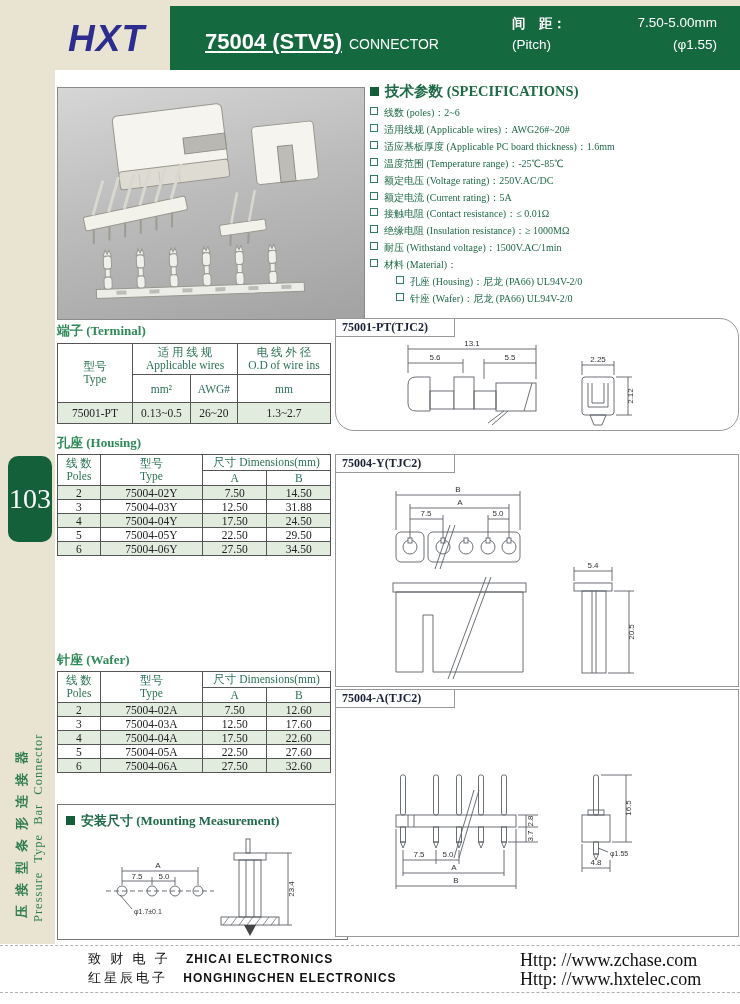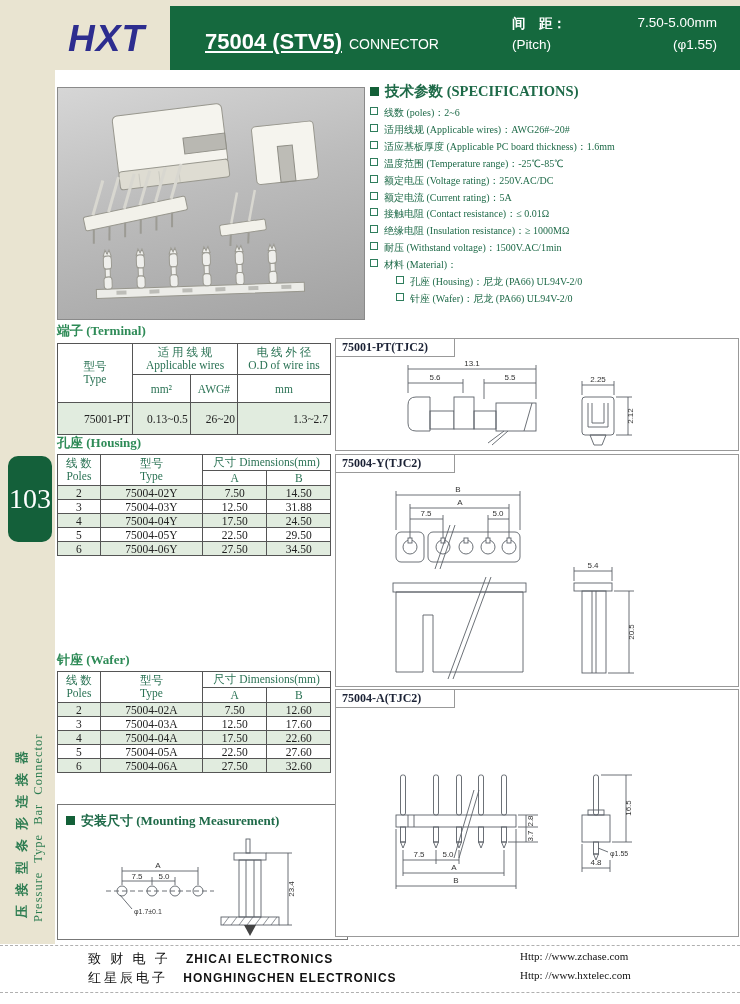--- a/index.html
+++ b/index.html
@@ -70,21 +70,21 @@
   .tech text{font:8px "Liberation Sans",sans-serif;fill:#333;stroke:none;}
   .tech .sm{font-size:7px;}
 
   
   .footer{position:absolute;left:0;top:945px;width:740px;height:46px;background:#fff;
           border-top:1px dashed #b0b0b0;border-bottom:1px dashed #b0b0b0;}
   .f-row{position:absolute;left:88px;font-size:13px;color:#111;white-space:nowrap;}
   .f-zh{letter-spacing:3px;}
   .f-en{font-family:"Liberation Sans",sans-serif;font-weight:bold;font-size:12px;
         letter-spacing:1px;margin-left:12px;}
-  .f-url{position:absolute;left:520px;font-size:11px;color:#111;white-space:nowrap;}
+  .f-url{position:absolute;left:520px;font-size:18px;color:#111;white-space:nowrap;}
 </style>
 </head>
 <body>
 
 <div class="page">
 
   <div class="top-strip"></div>
   <div class="hdr-cream"></div>
   <div class="hdr-green"></div>
   <div class="logo">HXT</div>
@@ -239,21 +239,21 @@
       <th rowspan="1" style="width:88px;">
             <span class="hdr2">电 线 外 径</span>
             <span class="hdr2">O.D of wire ins</span>
           </th>
     </tr>
     <tr style="height:28px;">
       <th>mm²</th>
       <th>AWG#</th>
       <th>mm</th>
     </tr>
-    <tr class="green" style="height:32px;text-align:right;">
+    <tr class="green" style="height:21px;">
       <td>75001-PT</td>
       <td>0.13~0.5</td>
       <td>26~20</td>
       <td>1.3~2.7</td>
     </tr>
   </tbody>
     </table>
 
   <div class="sec-title" style="left:57px;top:434px;">孔座 (Housing)</div>
   <table class="dtable" style="left:57px;top:454px;width:274px;">
@@ -396,21 +396,21 @@
         <line x1="213" y1="92" x2="219" y2="84"></line>
       </g>
       <polygon points="186,92 198,92 192,103" fill="#444" stroke="none"></polygon>
       <line x1="208" y1="20" x2="234" y2="20"></line>
         <line x1="221" y1="92" x2="234" y2="92"></line>
       <line x1="230" y1="20" x2="230" y2="92"></line>
       <text transform="rotate(-90 236 56)" x="236" y="56" text-anchor="middle">23.4</text>
     </svg>
   </div>
 
-  <div class="panel" style="top:338px;height:111px;">
+  <div class="panel" style="top:318px;height:111px;border-radius:19px;">
     <div class="panel-label">75001-PT(TJC2)</div>
     <svg class="tech" width="400" height="109" viewBox="0 0 400 109" stroke="#5b6168" stroke-width="0.9" fill="none">
 
       <line x1="72" y1="54" x2="72" y2="26"></line>
         <line x1="200" y1="60" x2="200" y2="26"></line>
       <line x1="72" y1="30" x2="200" y2="30"></line>
       <text x="136" y="27" text-anchor="middle">13.1</text>
       <line x1="127" y1="54" x2="127" y2="40"></line>
       <line x1="72" y1="44" x2="127" y2="44"></line>
       <text x="99" y="41" text-anchor="middle">5.6</text>

